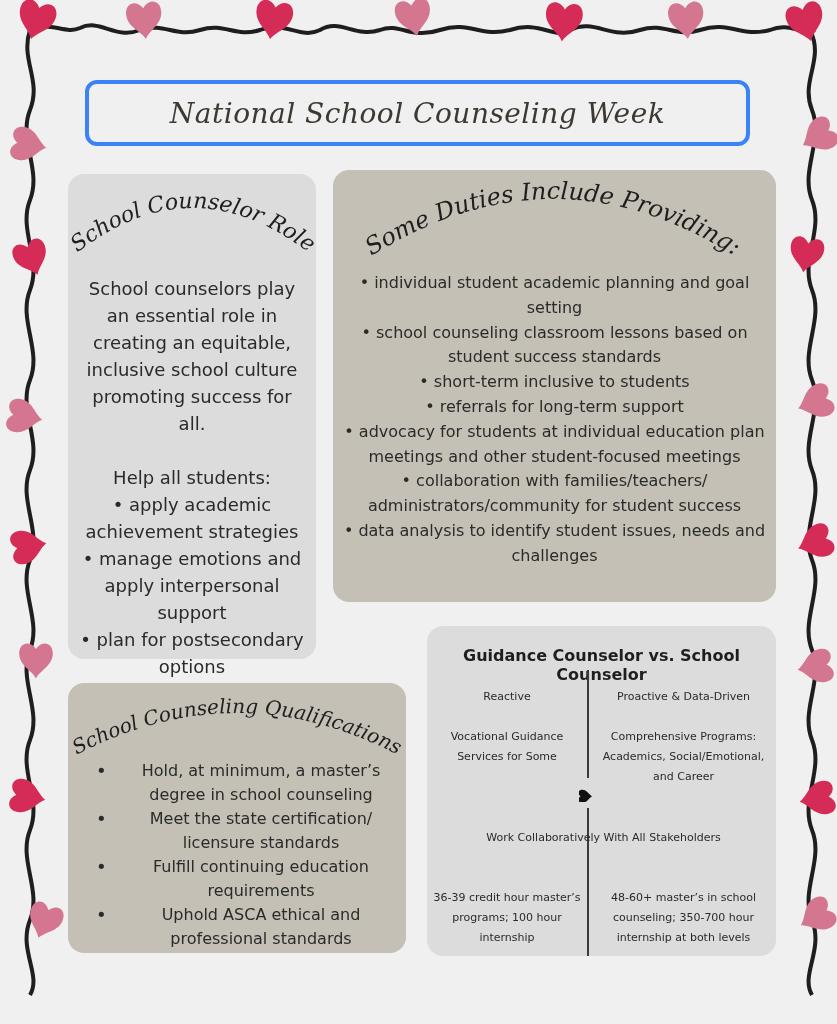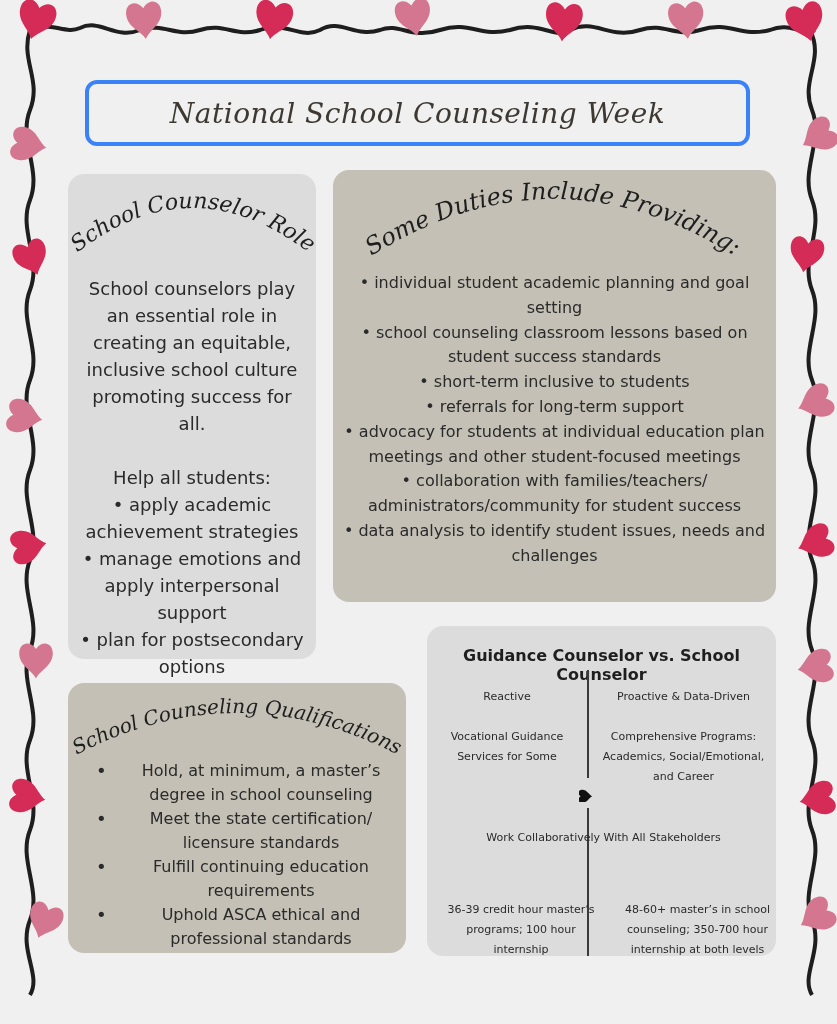--- a/index.html
+++ b/index.html
@@ -170,17 +170,17 @@
     <div class="cmp-left">Reactive</div>
     <div class="cmp-right">Proactive &amp; Data-Driven</div>
   </div>
   <div class="cmp-row" style="top:101px;">
     <div class="cmp-left">Vocational Guidance Services for Some</div>
     <div class="cmp-right">Comprehensive Programs: Academics, Social/Emotional, and Career</div>
   </div>
   <div class="cmp-row" style="top:202px;">
     <div class="cmp-right">Work Collaboratively With All Stakeholders</div>
   </div>
-  <div class="cmp-row" style="top:274px;padding-left:14px;">
+  <div class="cmp-row" style="top:262px;">
     <div class="cmp-left">36-39 credit hour master’s programs; 100 hour internship</div>
     <div class="cmp-right">48-60+ master’s in school counseling; 350-700 hour internship at both levels</div>
   </div>
 </div>
 
 </body></html>

